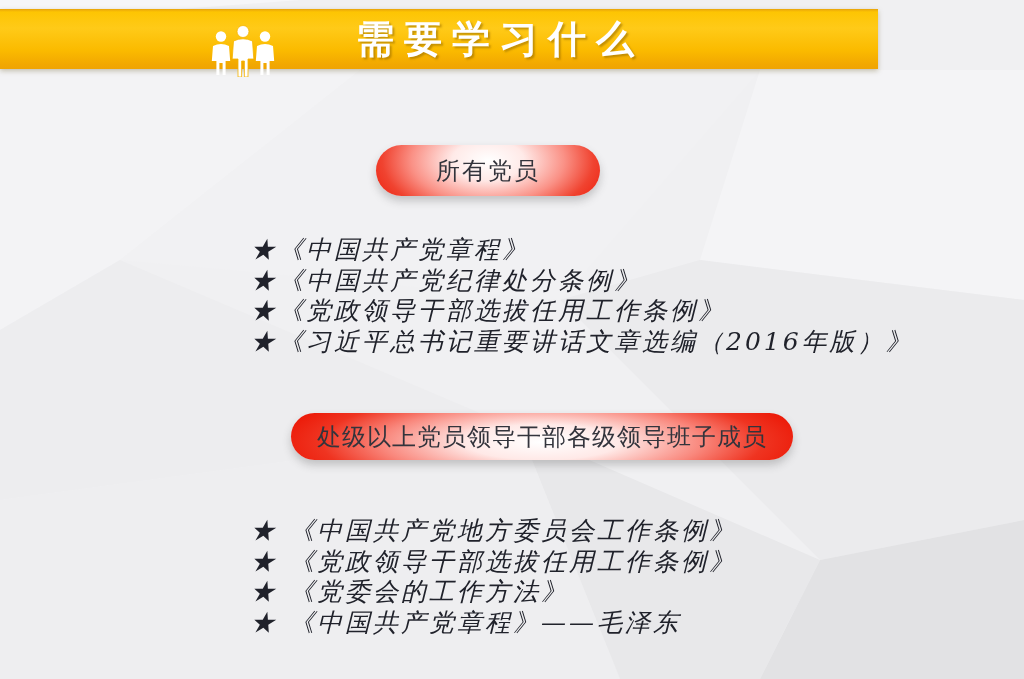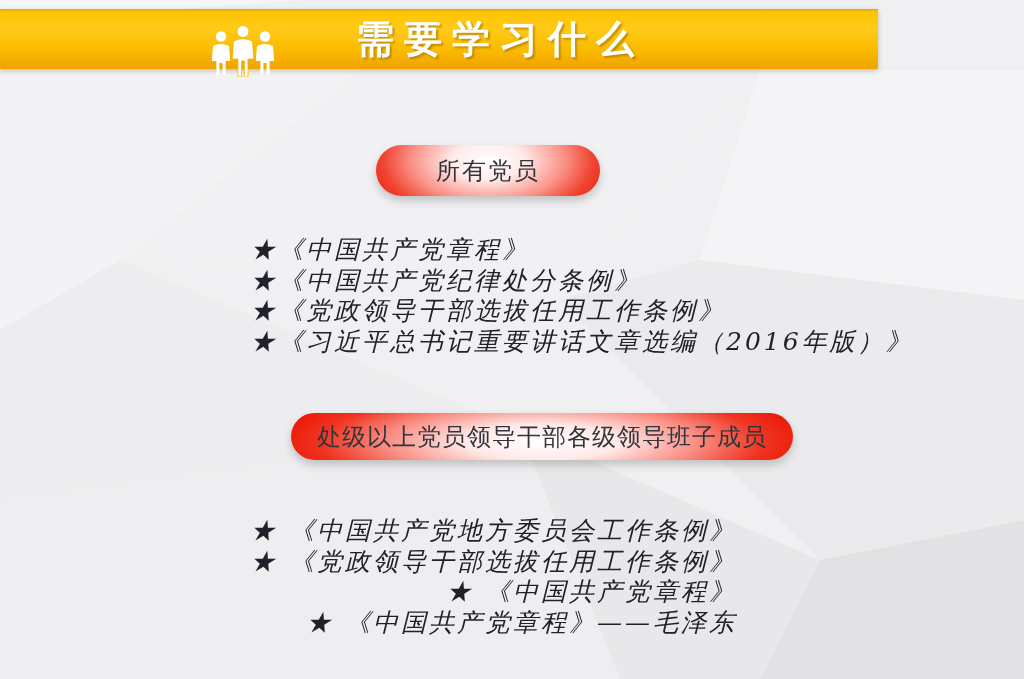--- a/index.html
+++ b/index.html
@@ -82,21 +82,21 @@
     margin: 0; padding: 0;
     list-style: none;
     font-family: "DejaVu Serif", serif;
     color: #20222b;
     font-size: 25px;
     letter-spacing: 3px;
     white-space: nowrap;
   }
   .reading-list li { line-height: 30.5px; height: 30.5px; font-style: italic; }
   .list-all   { top: 235px; }
-  .list-cadre { top: 516px; text-align: right; }
+  .list-cadre { top: 516px; }
 </style>
 </head>
 <body>
 
 <div class="slide">
 
   <svg class="bg-texture" viewBox="0 0 1024 679" preserveAspectRatio="none" aria-hidden="true">
     <rect x="0" y="0" width="1024" height="679" fill="#f0f0f2"></rect>
     <polygon points="0,70 360,70 120,260 0,330" fill="#f3f3f5"></polygon>
     <polygon points="360,70 760,70 560,300 120,260" fill="#f1f1f3"></polygon>
@@ -133,17 +133,17 @@
     <li>★《党政领导干部选拔任用工作条例》</li>
     <li>★《习近平总书记重要讲话文章选编（2016年版）》</li>
   </ul>
 
   <div class="pill pill-cadre">
     <span>处级以上党员领导干部各级领导班子成员</span>
   </div>
   <ul class="reading-list list-cadre">
     <li>★ 《中国共产党地方委员会工作条例》</li>
     <li>★ 《党政领导干部选拔任用工作条例》</li>
-    <li>★ 《中国共产党章程》</li>
+    <li>★ 《党委会的工作方法》</li>
     <li>★ 《中国共产党章程》——毛泽东</li>
   </ul>
 
 </div>
 
 </body></html>

